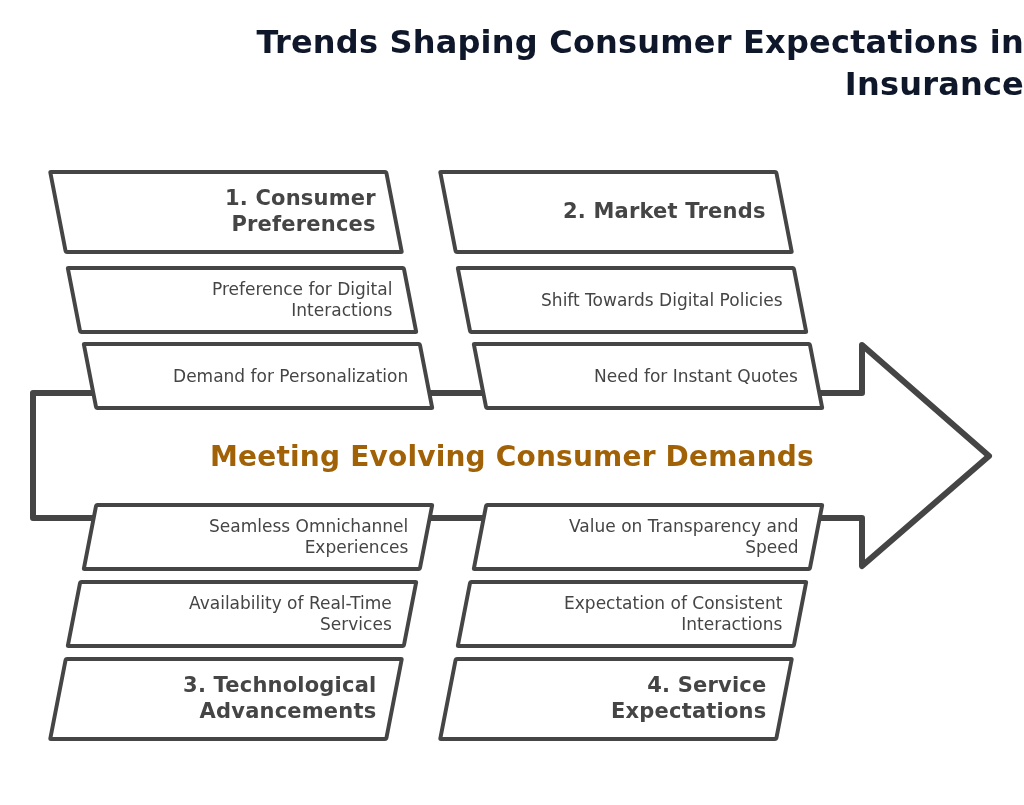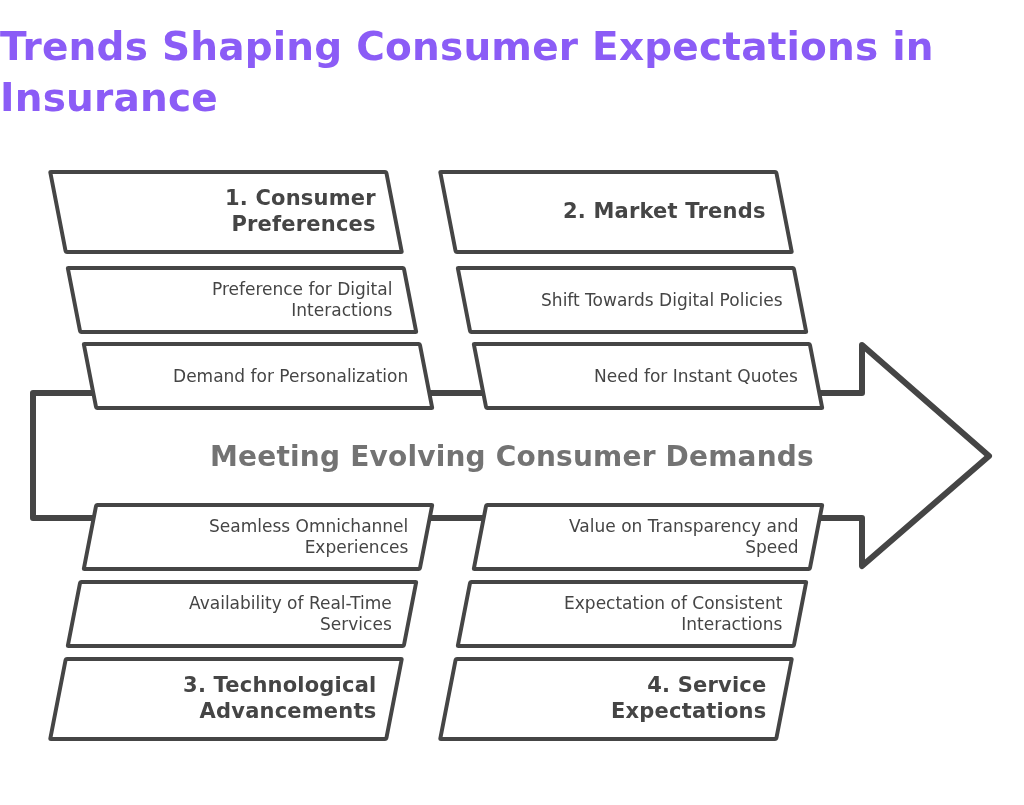--- a/index.html
+++ b/index.html
@@ -6,25 +6,25 @@
   body{
     width:1024px;height:805px;overflow:hidden;position:relative;
     font-family:"DejaVu Sans", sans-serif;
     color:#404040;
   }
   #stage{position:absolute;inset:0;width:1024px;height:805px;}
 
   
   .title{
     position:absolute;left:0;top:22px;width:1024px;
-    text-align:left;
+    text-align:right;
     font-family:"DejaVu Sans", sans-serif;
-    font-size:39px;font-weight:bold;line-height:1.30;
+    font-size:32px;font-weight:bold;line-height:1.30;
     letter-spacing:.2px;
-    color:#8b5cf6;
+    color:#0f172a;
     white-space:pre-line;
   }
 
   
   .arrow-layer{position:absolute;left:0;top:0;width:1024px;height:805px;}
 
   
   .box{
     position:absolute;
     box-sizing:border-box;
@@ -49,21 +49,21 @@
   .skew-up .txt{transform:skewX(11deg);}
 
   .hdr .txt{font-size:21px;font-weight:bold;letter-spacing:.2px;}
   .sub .txt{font-size:17px;font-weight:normal;}
 
   
   .center-label{
     position:absolute;left:0;top:440px;width:1024px;
     text-align:center;
     font-size:28px;font-weight:bold;letter-spacing:.2px;
-    color:#737373;
+    color:#a16207;
   }
 </style>
 </head>
 <body>
 
 <div id="stage">
 
   <div class="title">Trends Shaping Consumer Expectations in
 Insurance</div>
 

